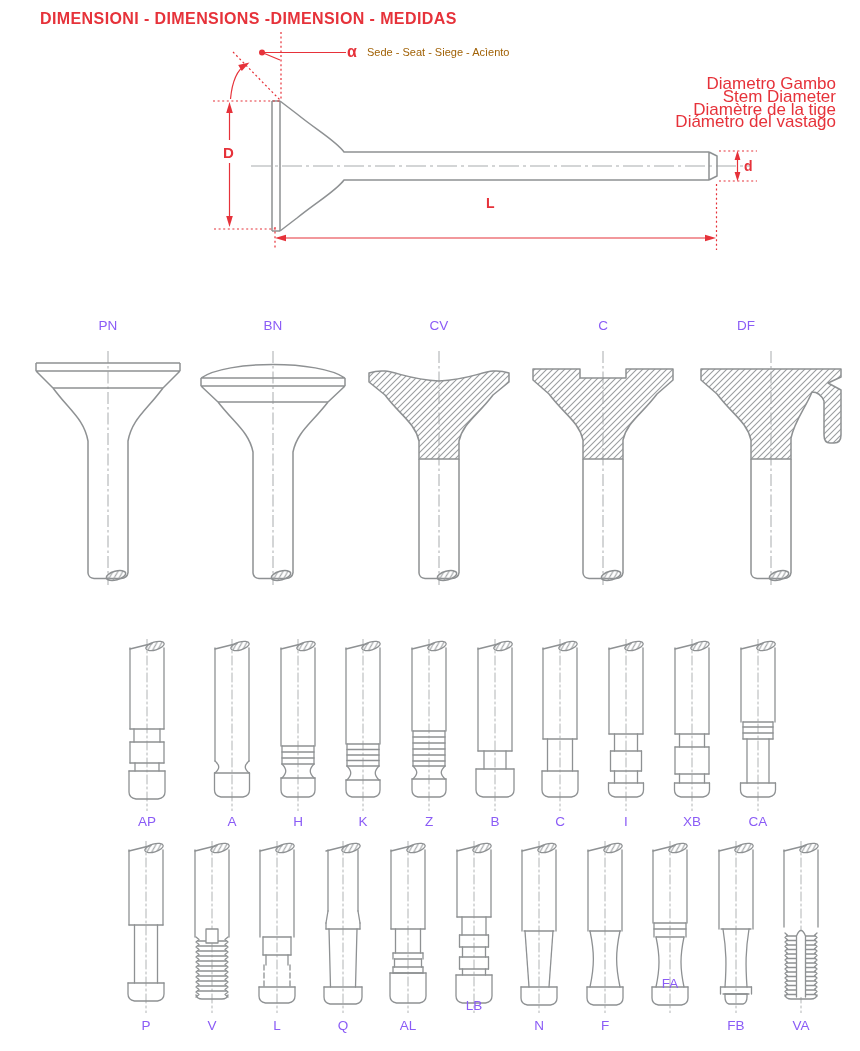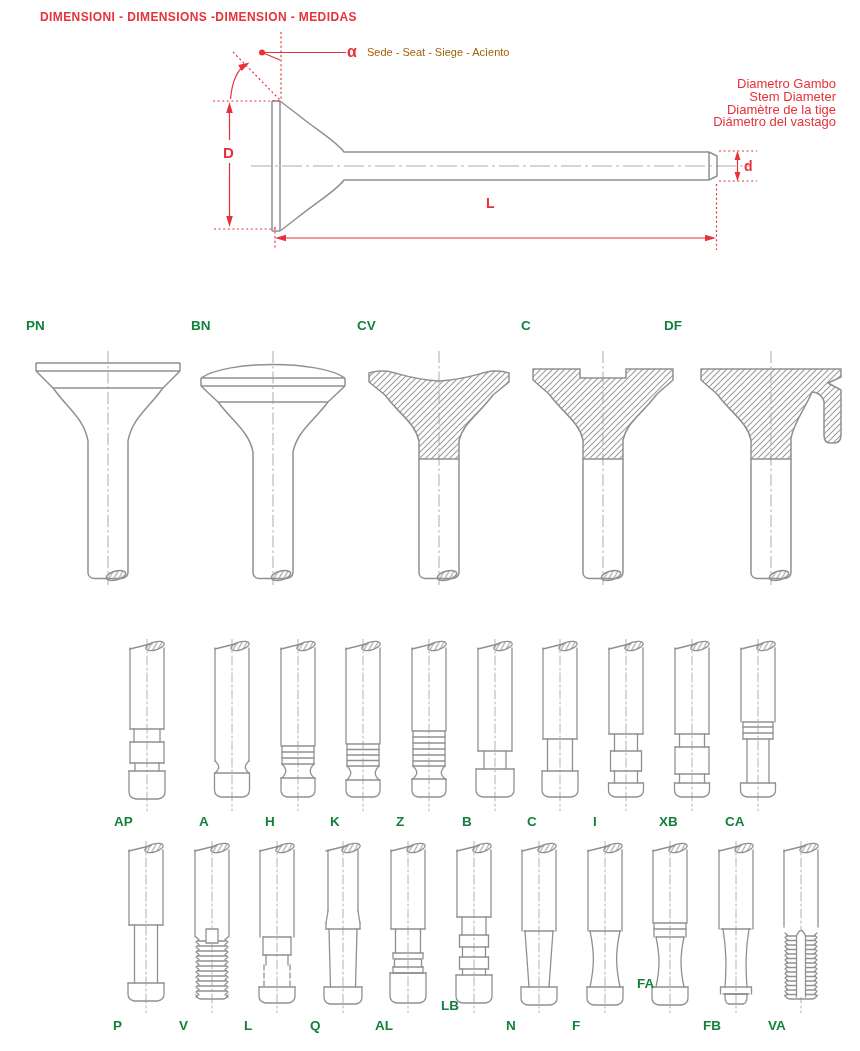--- a/index.html
+++ b/index.html
@@ -1,24 +1,24 @@
 <!DOCTYPE html>
 <html><head>
 <meta charset="utf-8">
 <style>
   html,body{margin:0;padding:0;background:#fff;}
   #page{position:relative;width:860px;height:1051px;background:#fff;overflow:hidden;
         font-family:"Liberation Sans",sans-serif;}
-  .sec-title{position:absolute;left:40px;font-weight:bold;color:#e6323a;font-size:12px;
+  .sec-title{position:absolute;left:40px;font-weight:bold;color:#e6323a;font-size:16px;
              letter-spacing:.4px;white-space:nowrap;}
   .red-txt{position:absolute;color:#a16207;font-size:11px;line-height:15.5px;white-space:nowrap;}
   .red-block{position:absolute;color:#e6323a;font-size:13px;line-height:15.6px;text-align:right;}
-  .red-block.small{font-size:13px;line-height:12.8px;}
+  .red-block.small{font-size:17px;line-height:12.8px;}
   .dim-sym{position:absolute;color:#e6323a;font-weight:bold;font-size:15px;}
-  .fig-label{position:absolute;color:#15803d;font-weight:bold;font-size:13.5px;text-align:left;}
+  .fig-label{position:absolute;color:#8b5cf6;font-weight:normal;font-size:13.5px;text-align:center;}
   svg{position:absolute;display:block;}
   .hidden-defs{position:absolute;width:0;height:0;}
 </style>
 </head>
 <body>
 
 <div id="page">
 
   <svg class="hidden-defs" aria-hidden="true">
     <defs>

